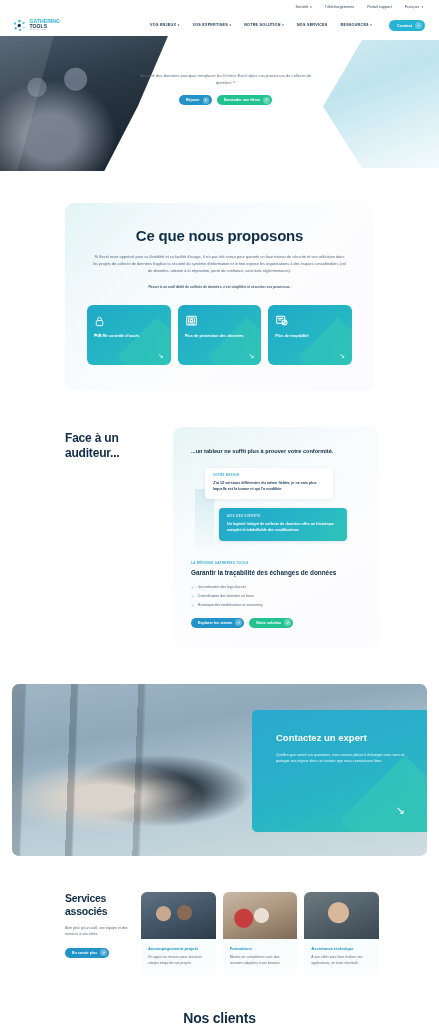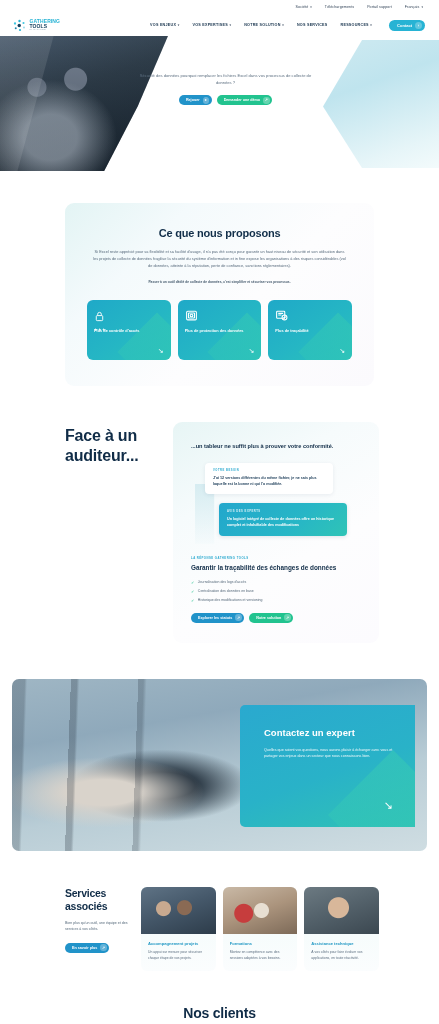--- a/index.html
+++ b/index.html
@@ -94,21 +94,21 @@
   .pill-blue { background:#2193c9; }
   .pill-green { background:#22c38f; }
 
   
   .propose-wrap { padding:32px 0 0; background:#fff; }
   .propose-card {
     margin:0 65px; border-radius:9px; padding:24px 22px 26px;
     background:linear-gradient(135deg,#e3f4f4 0%,#f4fafc 26%,#fdfdfe 58%,#fbfafd 100%);
   }
   .propose-title {
-    text-align:center; font-size:11px; font-weight:700; color:#112e49; letter-spacing:-.2px;
+    text-align:center; font-size:15px; font-weight:700; color:#112e49; letter-spacing:-.2px;
   }
   .propose-text {
     margin-top:9px; text-align:center; font-size:3.9px; line-height:1.85; color:#55687a;
     padding:0 6px;
   }
   .propose-note {
     margin-top:10px; text-align:center; font-size:3.3px; font-weight:700; color:#43586b;
   }
   .cards3 { margin-top:16px; display:flex; gap:7px; }
   .tcard {
@@ -126,21 +126,21 @@
     color:#fff; line-height:1.5;
   }
   .tcard-arrow {
     position:absolute; right:7px; bottom:6px; z-index:3; color:#fff; font-size:7px; line-height:1;
   }
   .stars { margin-top:1px; font-size:4px; letter-spacing:.4px; color:#fff; }
 
   
   .auditor { padding:36px 0 0; display:flex; padding-left:65px; padding-right:60px; gap:16px; }
   .auditor-h {
-    width:92px; font-size:16px; font-weight:700; color:#102c47; line-height:1.3;
+    width:92px; font-size:12px; font-weight:700; color:#102c47; line-height:1.3;
     letter-spacing:-.2px; padding-top:4px;
   }
   .auditor-card {
     flex:1; border-radius:9px; padding:20px 18px 20px;
     background:linear-gradient(150deg,#e7f5f5 0%,#f6fbfc 30%,#fdfdfe 62%,#fcfbfe 100%);
     position:relative; overflow:hidden;
   }
   .auditor-card::before {
     content:""; position:absolute; left:22px; top:62px; width:48px; height:60px;
     background:linear-gradient(180deg,rgba(205,232,238,.75),rgba(232,245,248,.2));
@@ -186,21 +186,21 @@
     position:absolute; inset:0;
     background:
       linear-gradient(92deg, rgba(22,32,44,.22) 0 3%, transparent 3.6%) ,
       linear-gradient(92deg, transparent 0 14%, rgba(22,32,44,.25) 14% 15.4%, transparent 16%),
       linear-gradient(92deg, transparent 0 30%, rgba(22,32,44,.22) 30% 31.2%, transparent 32%),
       radial-gradient(ellipse at 22% 66%, #d9d3cb 0 8%, transparent 22%),
       radial-gradient(ellipse at 36% 62%, #26333f 0 9%, transparent 24%),
       linear-gradient(170deg,#9fb6c4 0%,#8fa9bb 28%,#b9cdd6 62%,#cfdde2 100%);
   }
   .expert-card {
-    position:absolute; right:12px; top:26px; width:175px; height:122px;
+    position:absolute; right:0; top:26px; width:175px; height:122px;
     background:linear-gradient(160deg,#2aa9cf 0%,#29b2c8 55%,#31c3b4 100%);
     border-radius:5px 0 0 5px; padding:22px 15px 0 24px; overflow:hidden;
   }
   .expert-card::after {
     content:""; position:absolute; right:-24px; bottom:-34px; width:92px; height:92px;
     background:linear-gradient(135deg,#3acdb3,#2ec2bb); transform:rotate(45deg); opacity:.5;
   }
   .expert-title {
     position:relative; z-index:2; font-size:9.5px; font-weight:700; color:#fff; line-height:1.28;
   }

